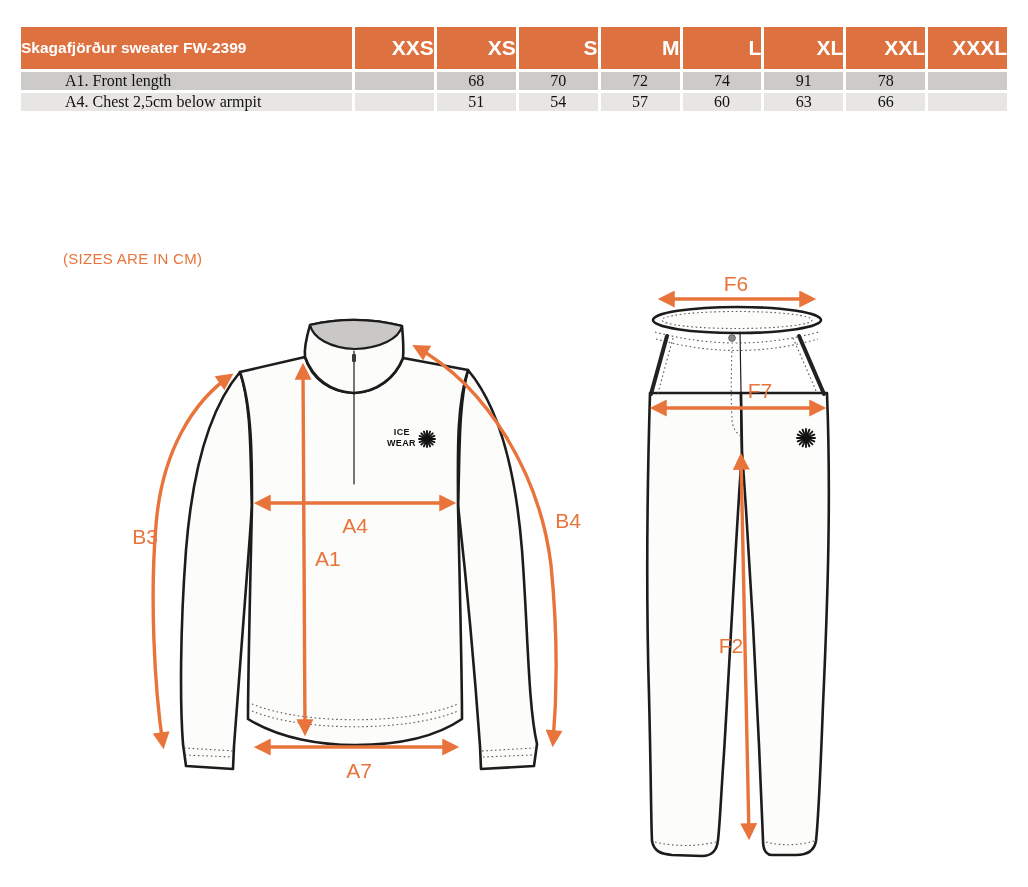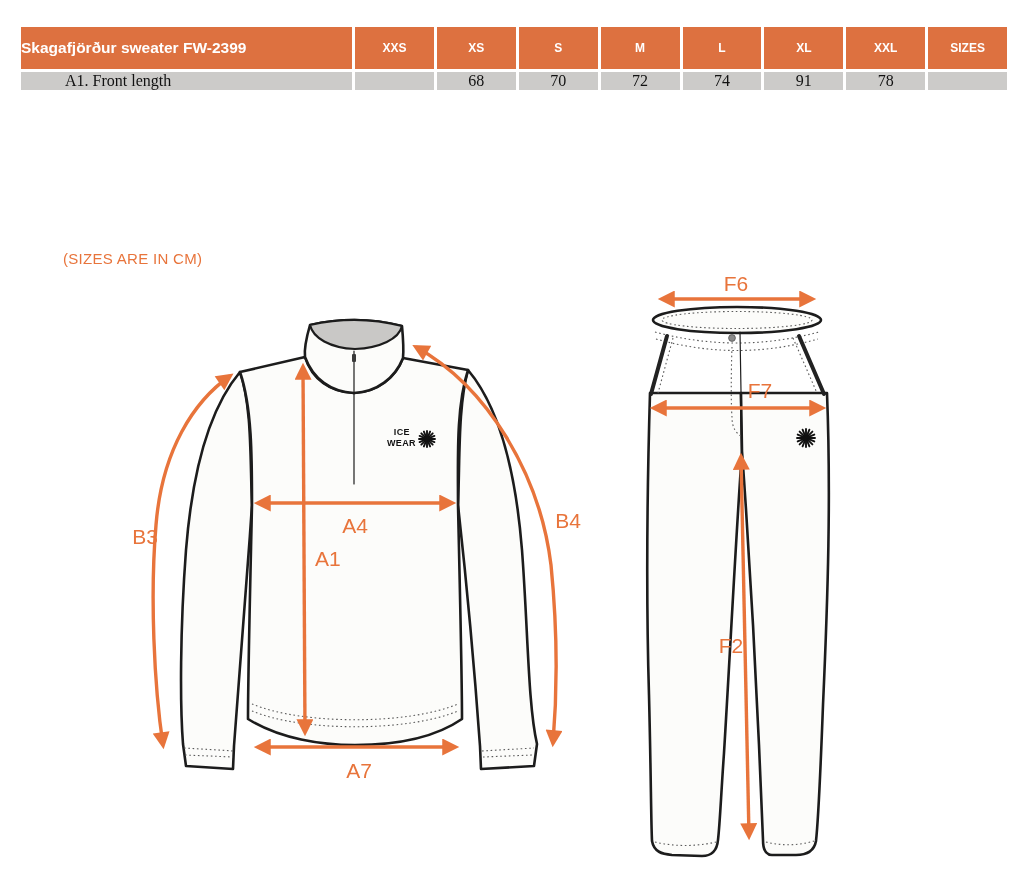--- a/index.html
+++ b/index.html
@@ -15,22 +15,22 @@
   body{
     width:1028px;height:887px;position:relative;background:#ffffff;
     font-family:"Liberation Sans",sans-serif;overflow:hidden;
   }
   
   table.size-table{
     position:absolute;left:18px;top:24px;width:992px;
     border-collapse:separate;border-spacing:3px;table-layout:fixed;
   }
   table.size-table th{
-    background:var(--accent);color:#fff;font-weight:bold;font-size:12px;
-    height:42px;text-align:center;vertical-align:middle;
+    background:var(--accent);color:#fff;font-weight:bold;font-size:21px;
+    height:42px;text-align:right;vertical-align:middle;
   }
   table.size-table th.row-head{width:331px;text-align:left;font-size:15.5px}
   table.size-table td{
     font-family:"Liberation Serif",serif;font-size:16px;color:#111;
     height:16px;text-align:center;vertical-align:middle;
   }
   table.size-table tbody tr:nth-child(odd) td{background:var(--row-dark)}
   table.size-table tbody tr:nth-child(even) td{background:var(--row-light)}
   table.size-table td.row-label{text-align:left;padding-left:44px}
   
@@ -60,33 +60,44 @@
   <thead>
     <tr>
       <th class="row-head">Skagafjörður sweater FW-2399</th>
       <th>XXS</th>
       <th>XS</th>
       <th>S</th>
       <th>M</th>
       <th>L</th>
       <th>XL</th>
       <th>XXL</th>
-      <th>SIZES</th>
+      <th>XXXL</th>
     </tr>
   </thead>
   <tbody>
     <tr>
       <td class="row-label">A1. Front length</td>
       <td></td>
       <td>68</td>
       <td>70</td>
       <td>72</td>
       <td>74</td>
       <td>91</td>
       <td>78</td>
+      <td></td>
+    </tr>
+    <tr>
+      <td class="row-label">A4. Chest 2,5cm below armpit</td>
+      <td></td>
+      <td>51</td>
+      <td>54</td>
+      <td>57</td>
+      <td>60</td>
+      <td>63</td>
+      <td>66</td>
       <td></td>
     </tr>
   </tbody>
 </table>
 
 <div class="units-note">(SIZES ARE IN CM)</div>
 
 <svg class="sweater-svg" width="520" height="500" viewBox="0 0 520 500">
   <defs>
     <marker id="ahs" viewBox="0 0 10 10" refX="7.5" refY="5" markerWidth="5.4" markerHeight="5" orient="auto-start-reverse">

